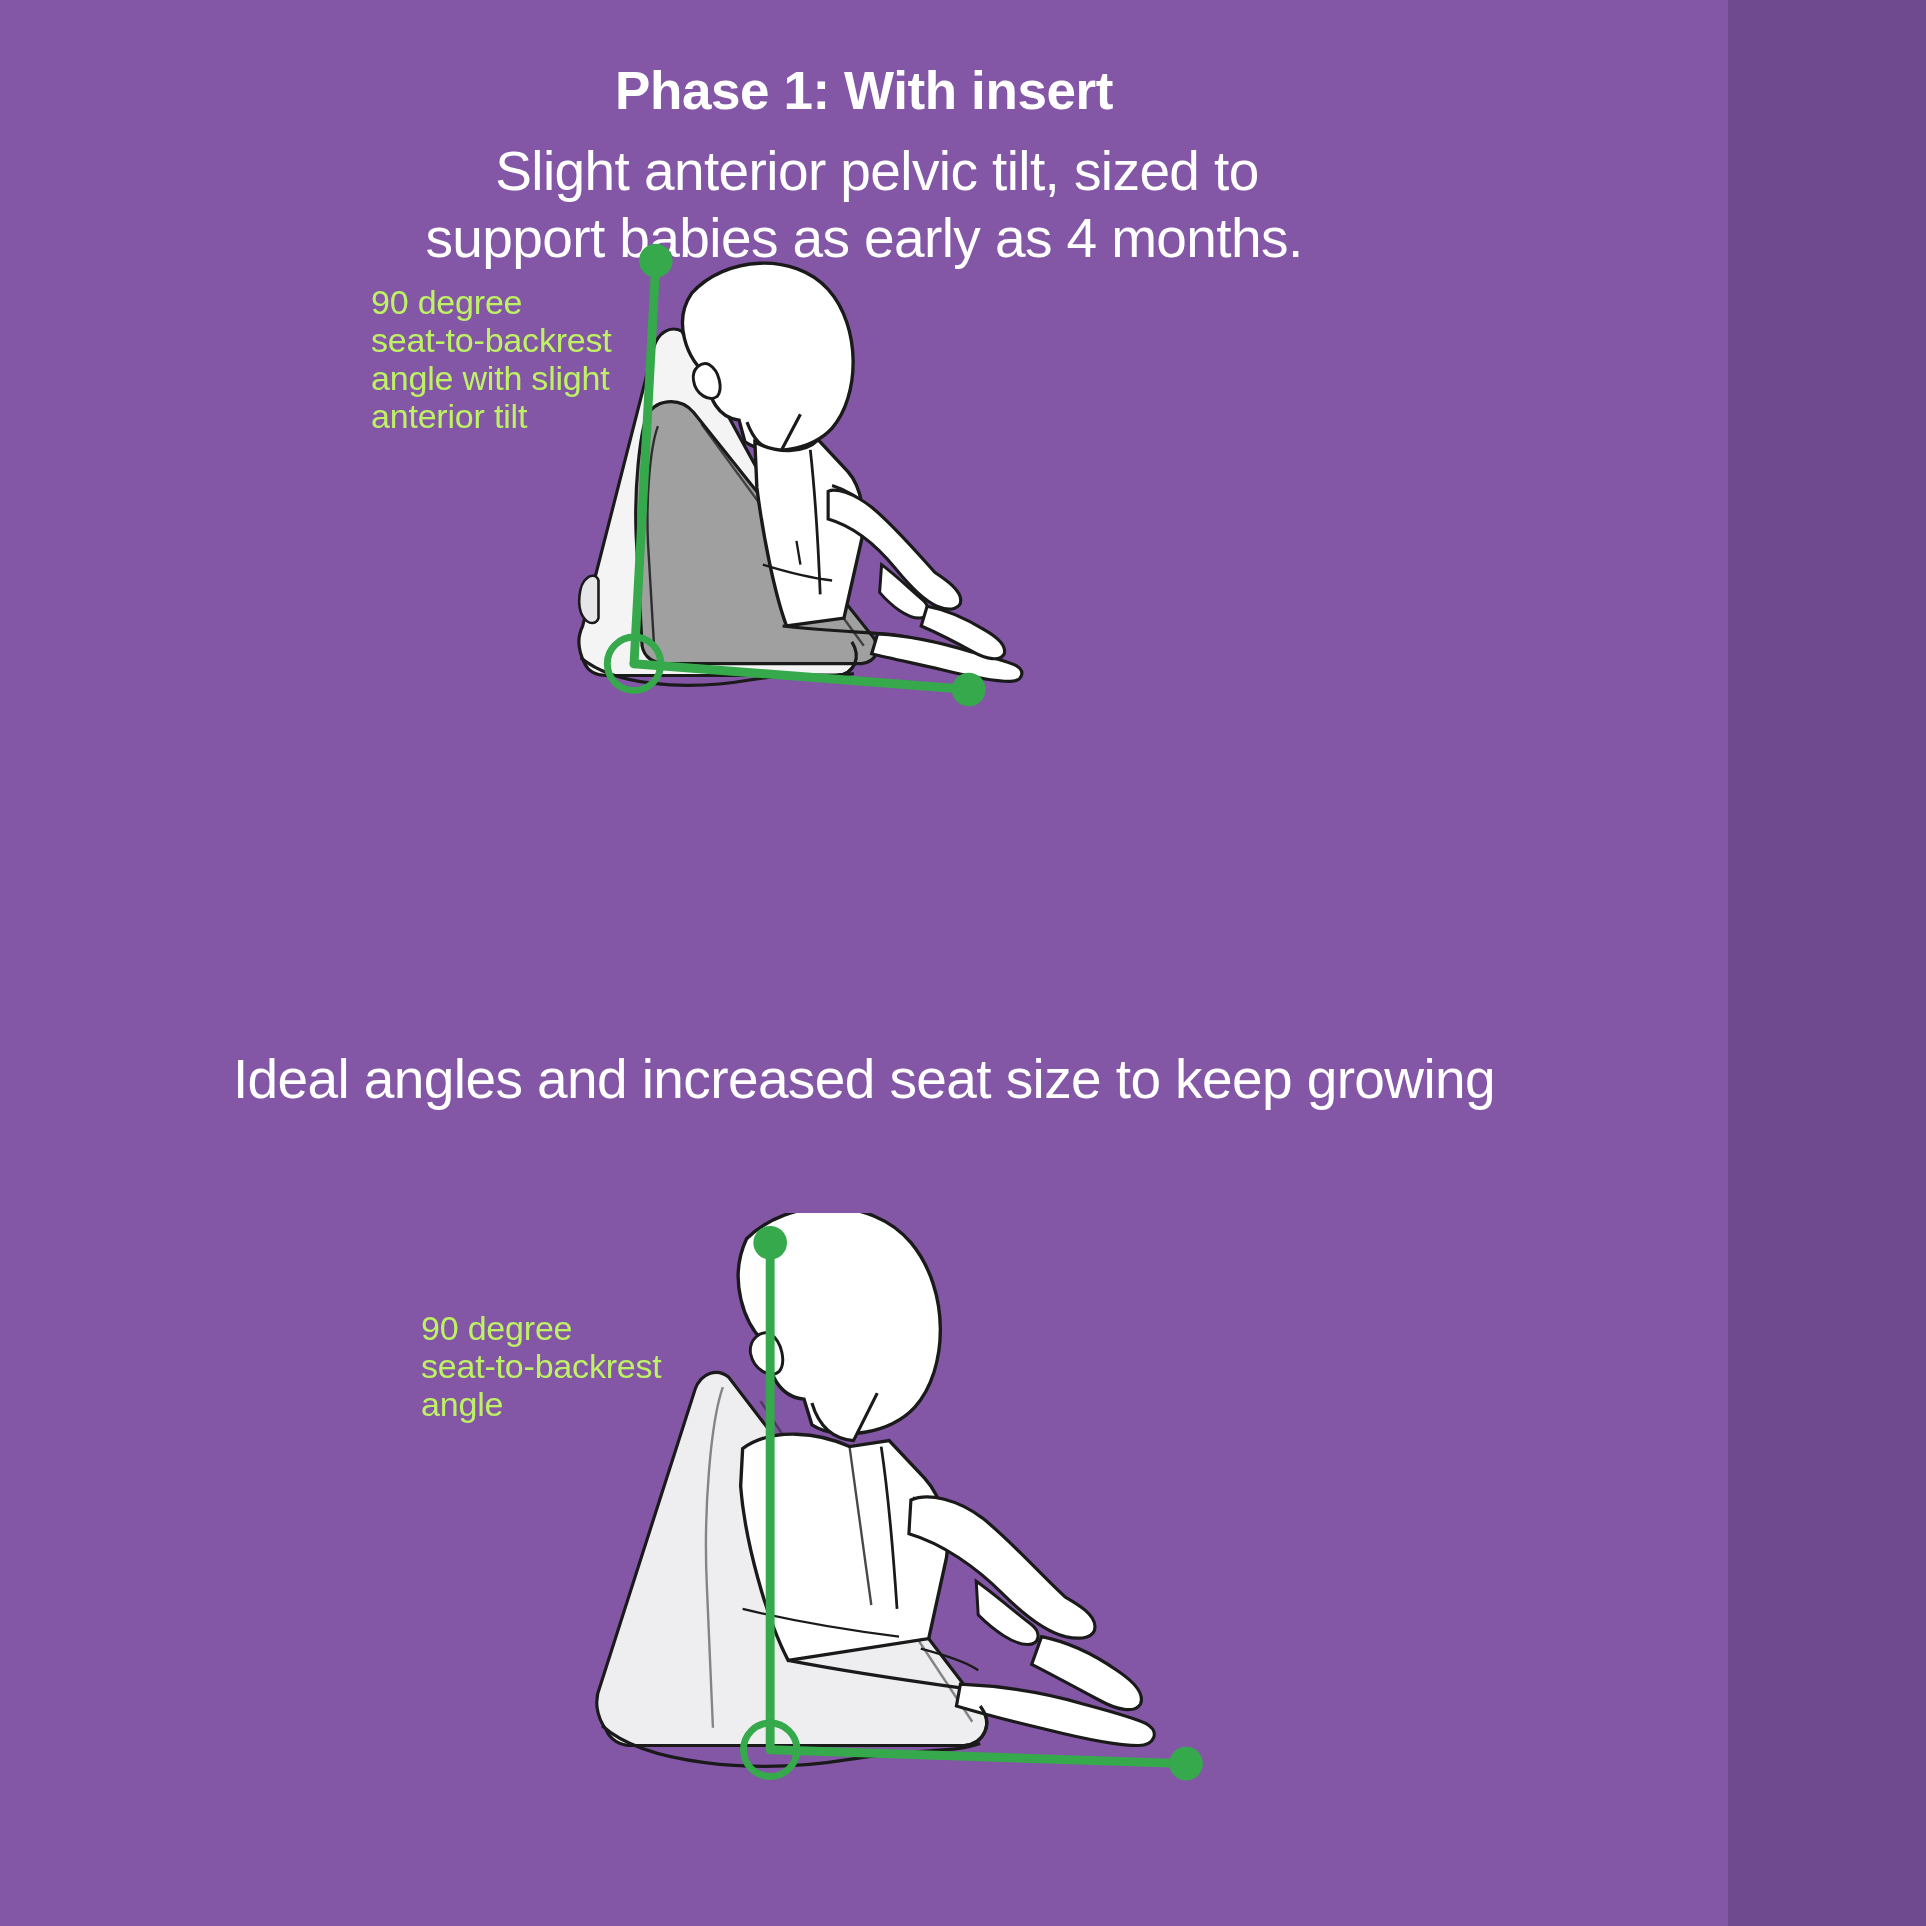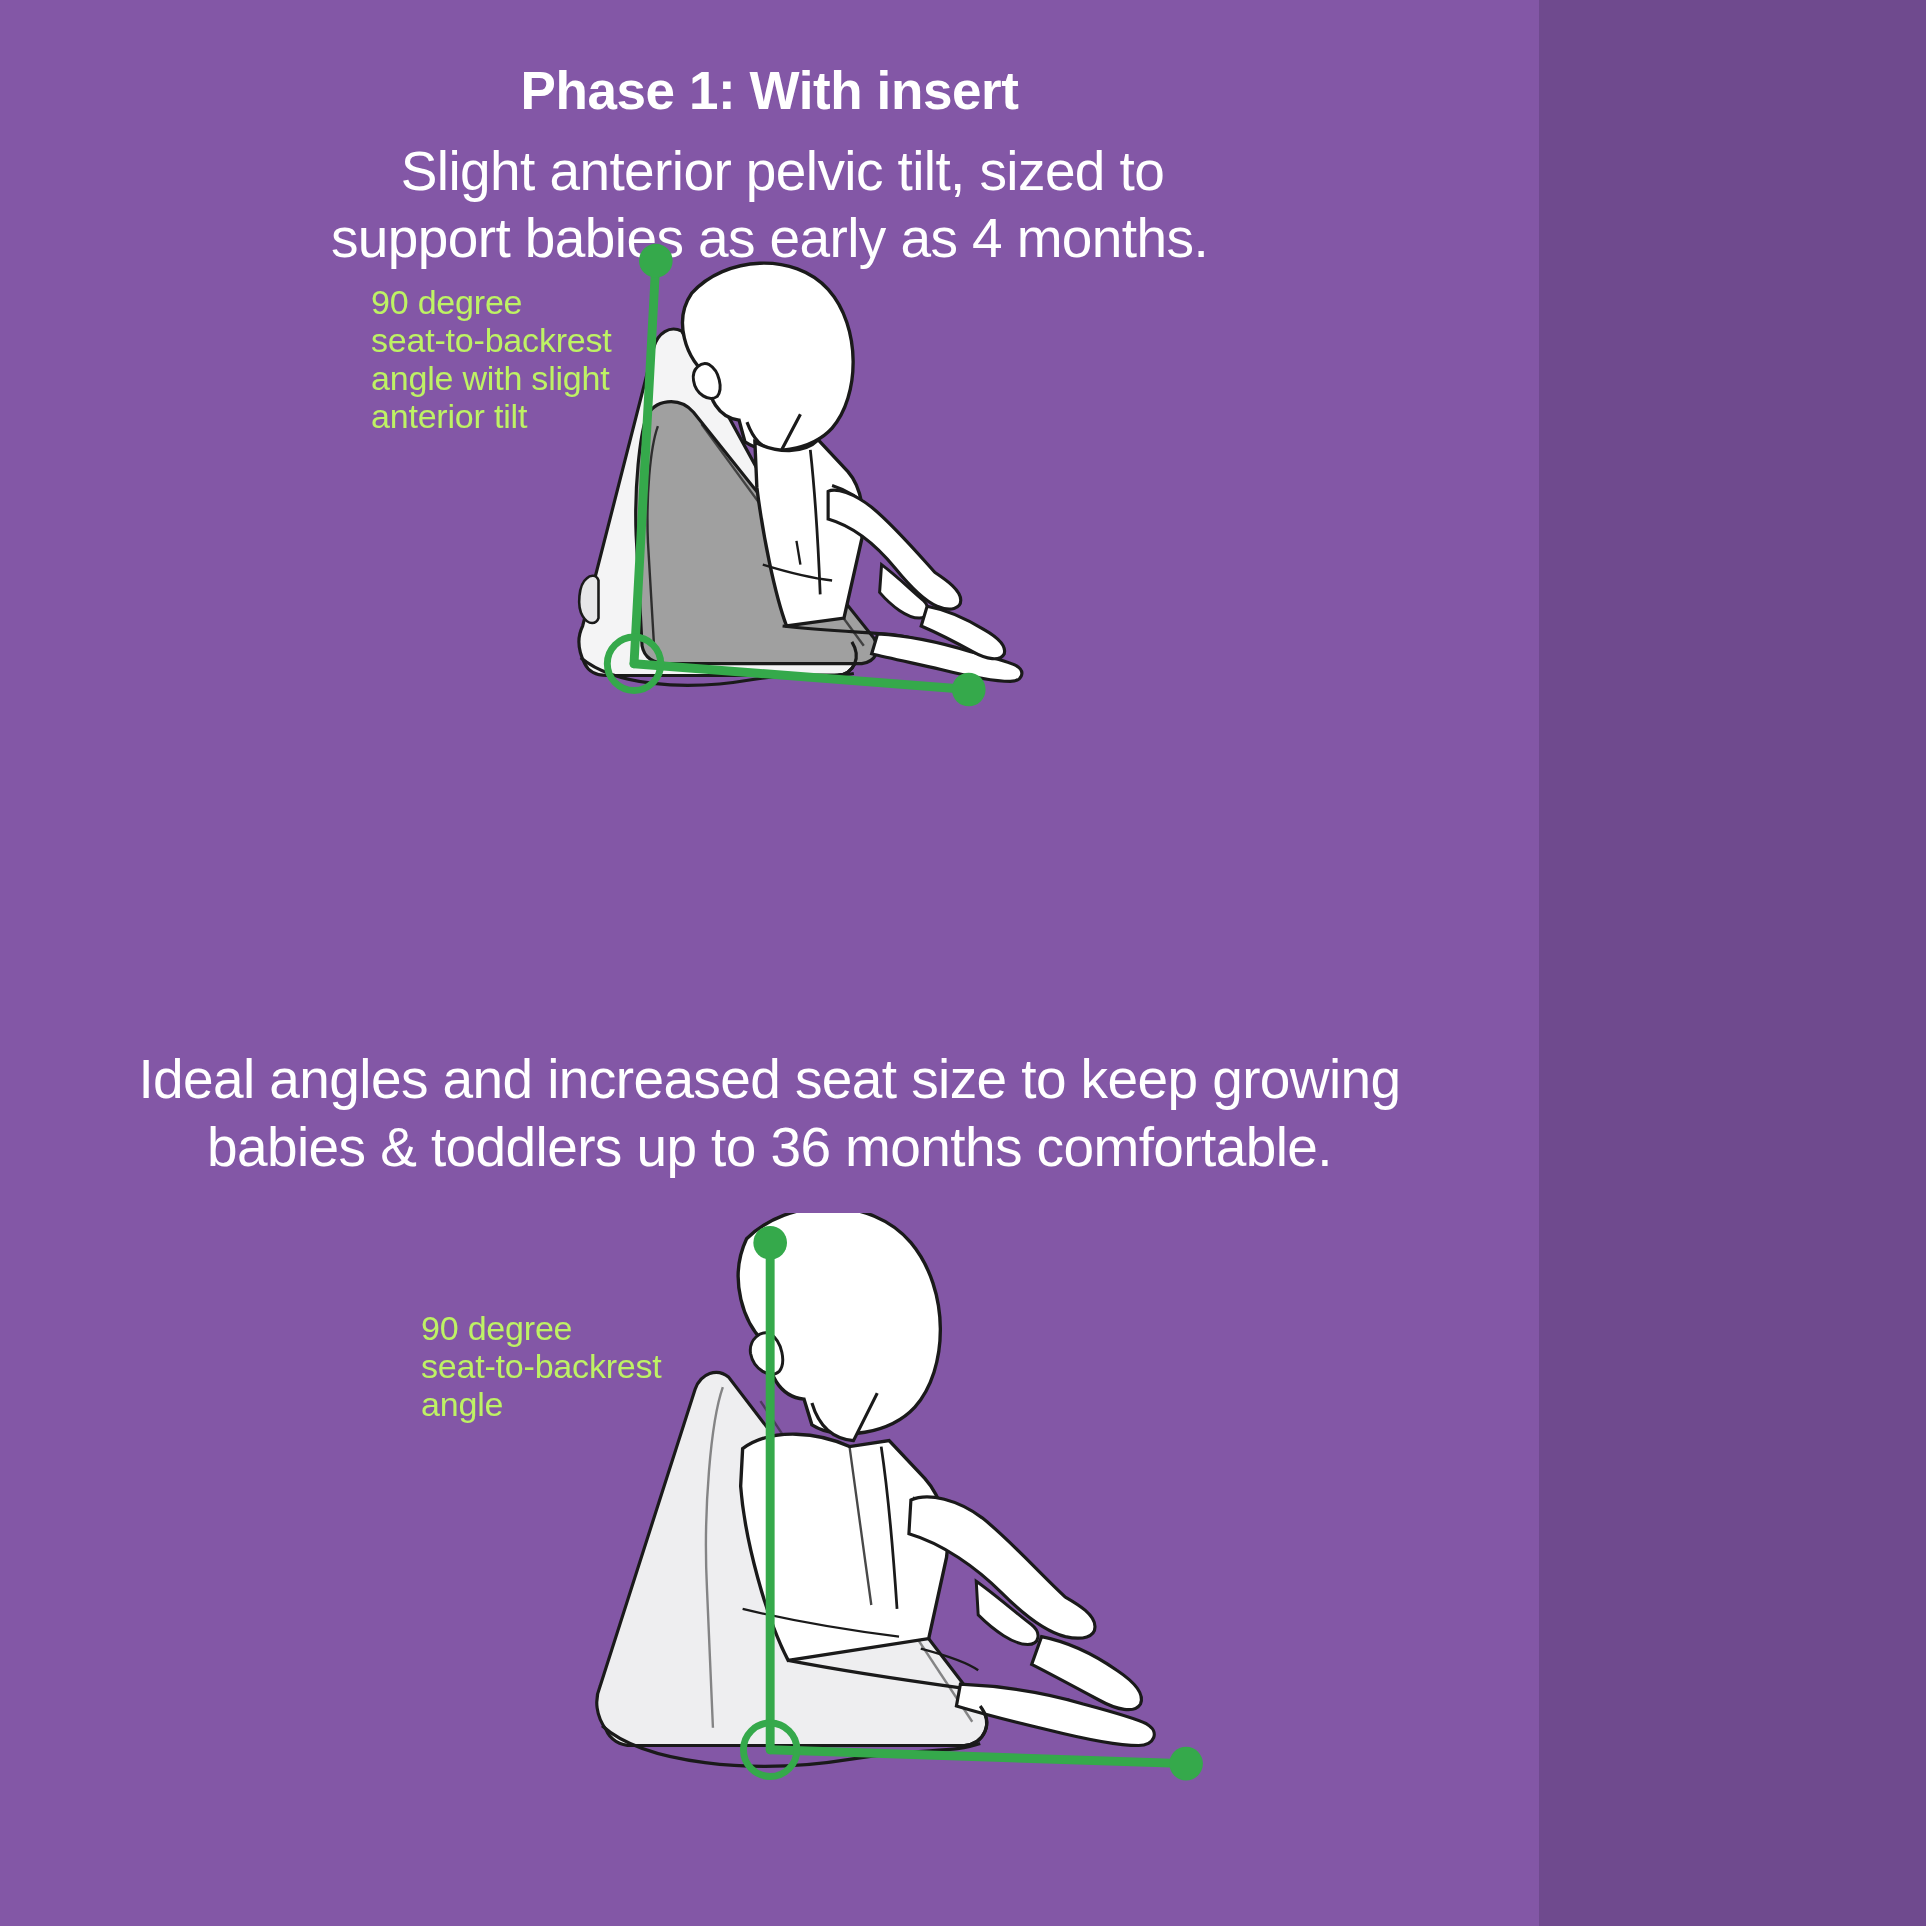--- a/index.html
+++ b/index.html
@@ -5,21 +5,21 @@
   html, body {
     margin: 0;
     padding: 0;
     background: #6f4a8e;
   }
   body {
     font-family: "Liberation Sans", sans-serif;
   }
   #poster {
     position: relative;
-    width: 1539px;
+    width: 1728px;
     height: 1927px;
     background: #8357a6;
     overflow: hidden;
   }
 
   
   .phase-heading {
     position: absolute;
     left: 0;
     width: 100%;
@@ -148,21 +148,20 @@
 
         <circle cx="122" cy="33" r="17" fill="#35a94b"></circle>
         <circle cx="438" cy="466" r="17" fill="#35a94b"></circle>
       </g>
     </svg>
   </div>
 
 
   <div class="phase-sub" style="top:1047px;">Ideal angles and increased seat size to keep growing</div>
 
-  <div class="phase-sub" style="top:1115px;">babies &amp; toddlers up to 36 months comfortable.</div>
 
   <div class="annotation" style="left:421px; top:1309px;">90 degree
 seat-to-backrest
 angle</div>
 
   <div class="figure" style="left:584px; top:1213px;">
     <svg width="634" height="584" viewBox="0 0 640 590" xmlns="http://www.w3.org/2000/svg">
       <g>
 
         <path d="M22 522 C12 508 10 492 16 478 L112 178 C118 162 134 156 146 166

